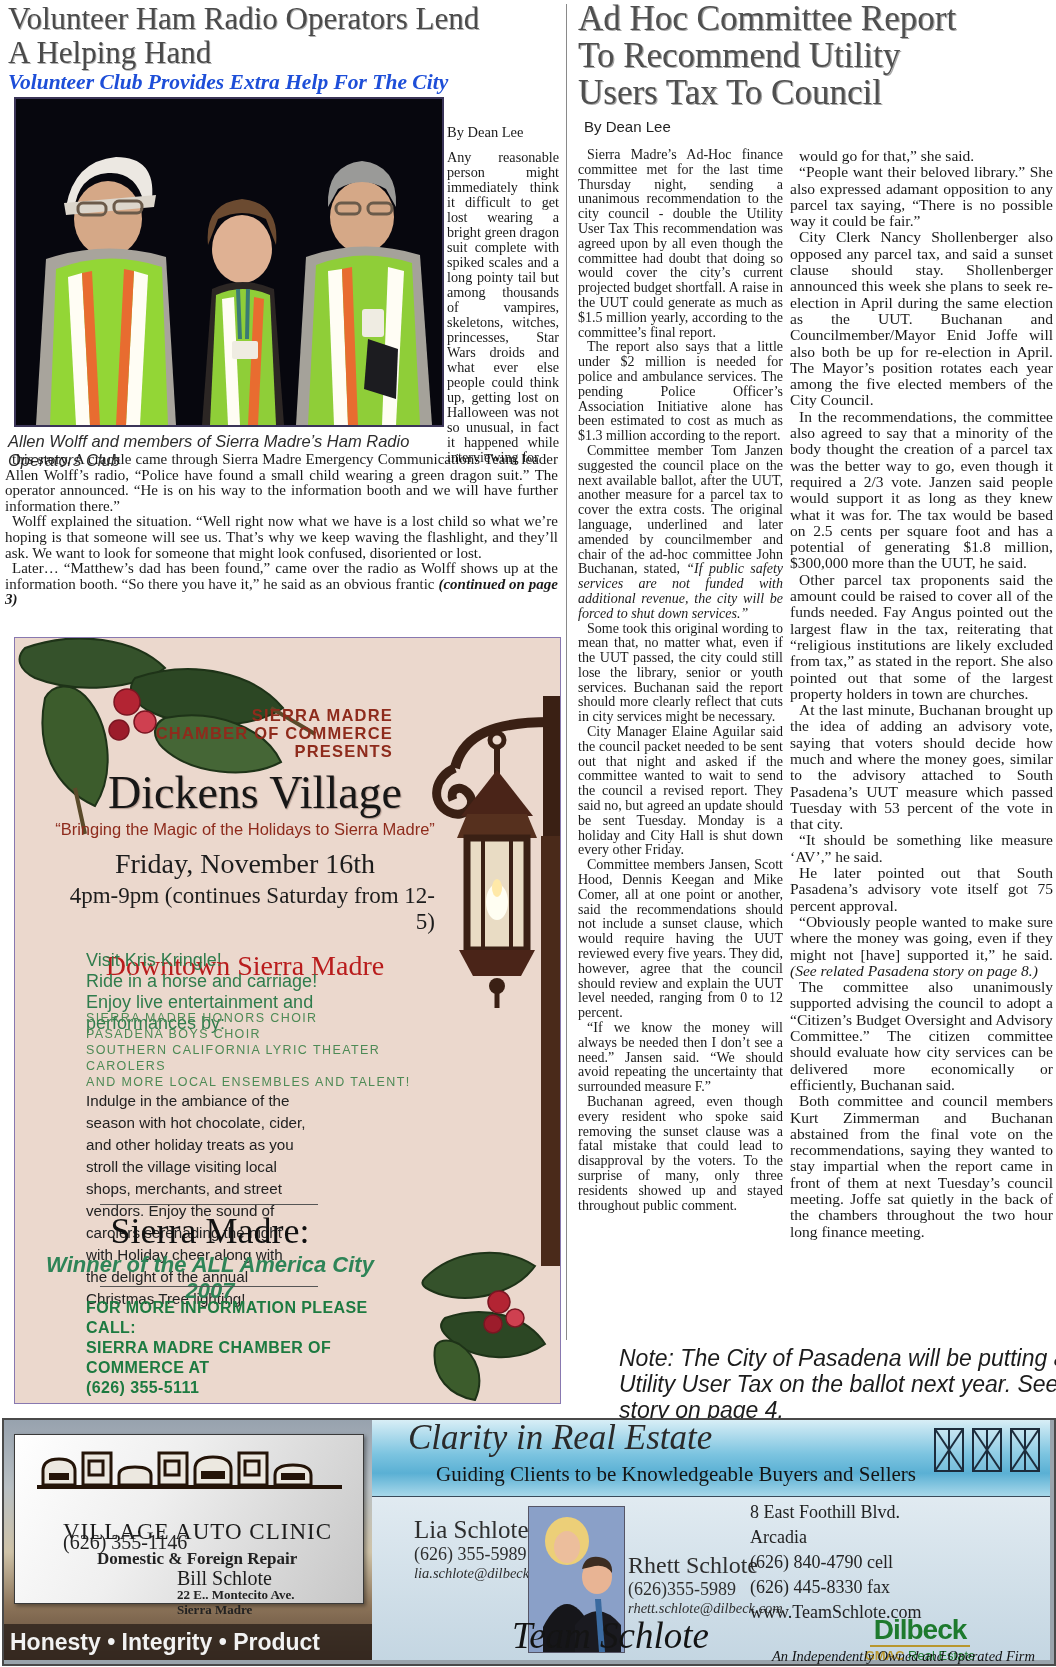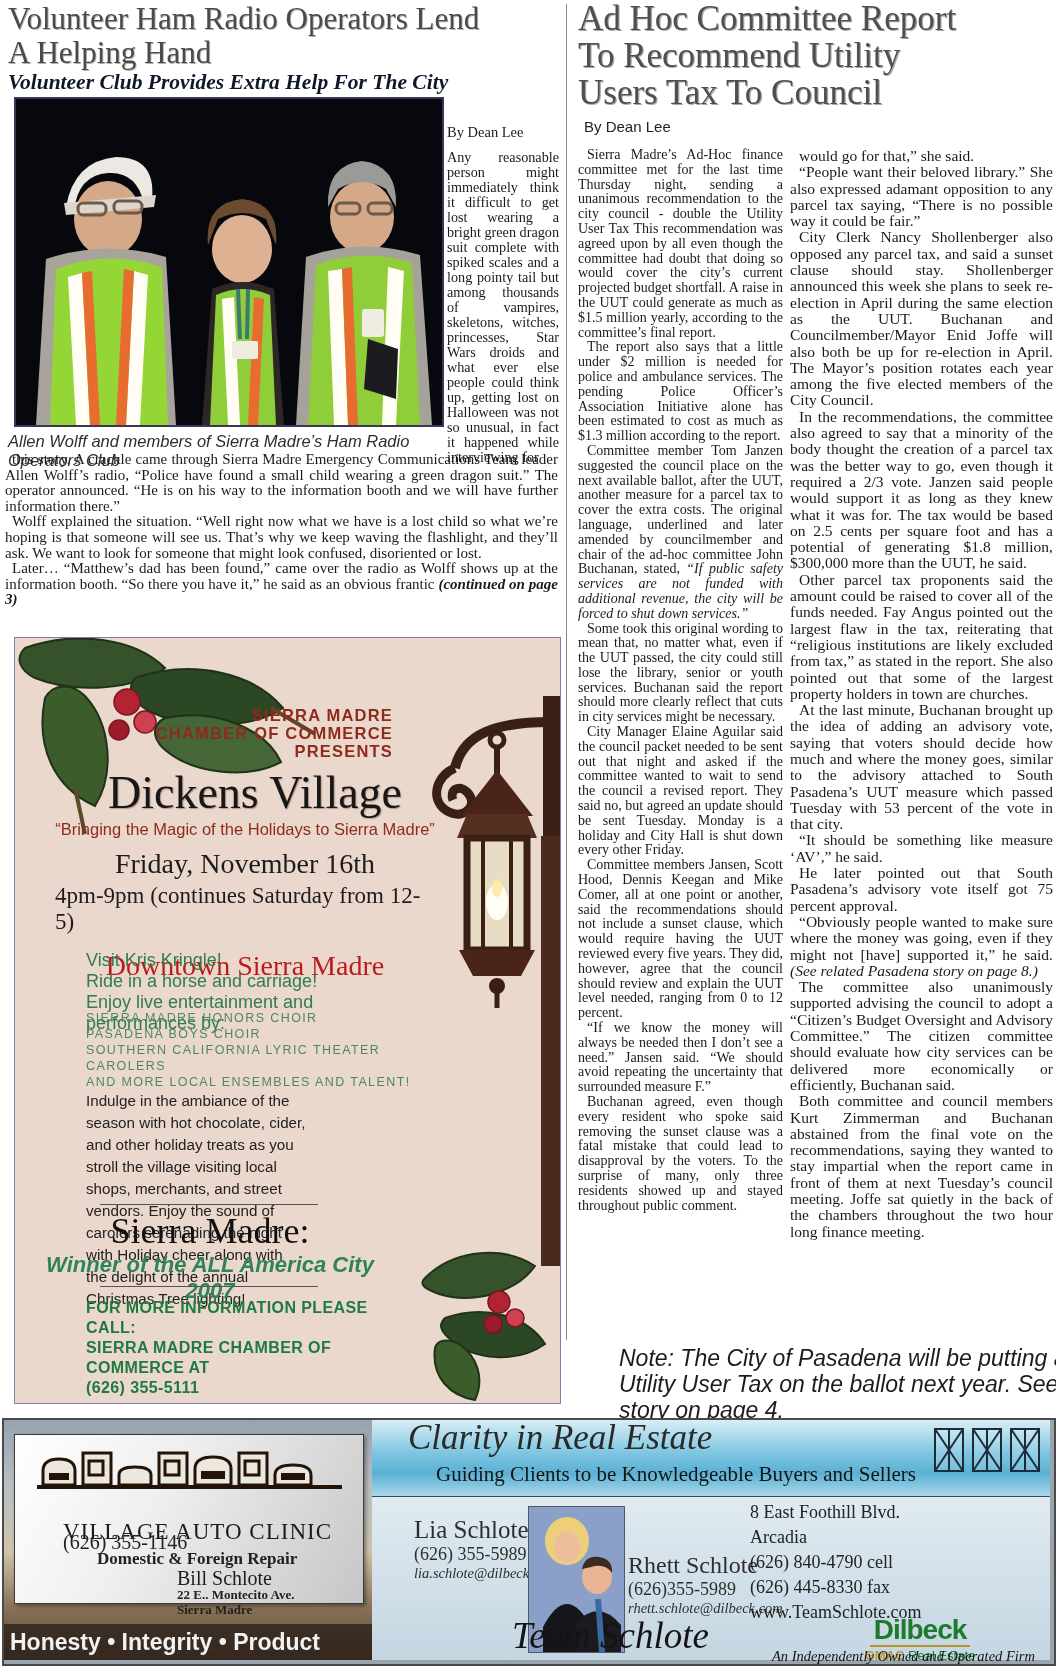--- a/index.html
+++ b/index.html
@@ -5,21 +5,21 @@
   html,body{margin:0;padding:0;background:#777;}
   #page{position:relative;width:1056px;height:1667px;background:#ffffff;margin:0 auto;
         font-family:"Liberation Serif","DejaVu Serif",serif;color:#1a1a1a;overflow:hidden;}
   .abs{position:absolute;}
   .it{font-style:italic;}
   .bd{font-weight:bold;}
 
   
   .la-title{left:8px;top:2px;width:552px;font-size:31px;line-height:34px;color:#4a4a4a;
             text-shadow:-1px -1px 0 rgba(255,255,255,.85),1px 1px 0 rgba(0,0,0,.30);}
-  .la-sub{left:8px;top:70px;width:552px;font-size:21.5px;font-weight:bold;font-style:italic;color:#0f172a;}
+  .la-sub{left:8px;top:70px;width:552px;font-size:21.5px;font-weight:bold;font-style:italic;color:#1d4ed8;}
   .la-photo{left:14px;top:97px;width:426px;height:326px;border:2px solid #3b3558;background:#06060c;}
   .la-caption{left:8px;top:432px;width:436px;font-family:"Liberation Sans","DejaVu Sans",sans-serif;
               font-style:italic;font-size:16.5px;color:#2e2e2e;}
   .la-byline{left:447px;top:124px;width:112px;font-size:14.5px;}
   .la-side{left:447px;top:150px;width:112px;font-size:14.2px;line-height:15px;text-align:justify;}
   .la-body{left:5px;top:452px;width:553px;font-size:15px;line-height:15.6px;text-align:justify;}
   .la-body p{margin:0;text-indent:7px;}
 
   
   .vdiv{left:566px;top:4px;width:1px;height:1336px;background:#8a8a8a;}
@@ -37,21 +37,21 @@
 
   
   .ad{left:14px;top:637px;width:545px;height:765px;background:#ebd8cd;border:1px solid #8878b0;}
   .ad .presents{position:absolute;right:167px;top:68px;text-align:right;color:#8e2b1c;font-weight:bold;
        font-family:"Liberation Sans","DejaVu Sans",sans-serif;font-size:16.5px;line-height:18px;letter-spacing:1.2px;}
   .ad .title{position:absolute;left:60px;top:128px;width:360px;text-align:center;font-size:46px;color:#171717;
        text-shadow:1px 1px 1px rgba(120,90,80,.5);}
   .ad .tagline{position:absolute;left:20px;top:182px;width:420px;text-align:center;color:#8e2b1c;
        font-family:"Liberation Sans","DejaVu Sans",sans-serif;font-size:16.5px;}
   .ad .date{position:absolute;left:40px;top:210px;width:380px;text-align:center;font-size:28px;color:#1c1c1c;}
-  .ad .time{position:absolute;left:40px;top:245px;width:380px;text-align:left;font-size:23px;color:#1c1c1c;}
+  .ad .time{position:absolute;left:40px;top:245px;width:380px;text-align:right;font-size:23px;color:#1c1c1c;}
   .ad .loc{position:absolute;left:40px;top:275px;width:380px;text-align:center;font-size:28px;color:#b91c1c;margin-top:37px;}
   .ad .hl{position:absolute;left:71px;top:312px;width:260px;color:#2f7c4c;font-size:18px;line-height:21px;
        font-family:"Liberation Sans","DejaVu Sans",sans-serif;}
   .ad .perf{position:absolute;left:71px;top:372px;width:330px;color:#4d8a55;font-size:12.5px;line-height:16px;
        letter-spacing:1.4px;font-family:"Liberation Sans","DejaVu Sans",sans-serif;}
   .ad .desc{position:absolute;left:71px;top:452px;width:222px;color:#222;font-size:15.2px;line-height:22px;
        font-family:"Liberation Sans","DejaVu Sans",sans-serif;}
   .ad .hr1{position:absolute;left:85px;top:566px;width:218px;height:1px;background:#555;}
   .ad .city{position:absolute;left:35px;top:572px;width:320px;text-align:center;font-size:36px;color:#111;}
   .ad .winner{position:absolute;left:15px;top:614px;width:360px;text-align:center;color:#2e8457;

